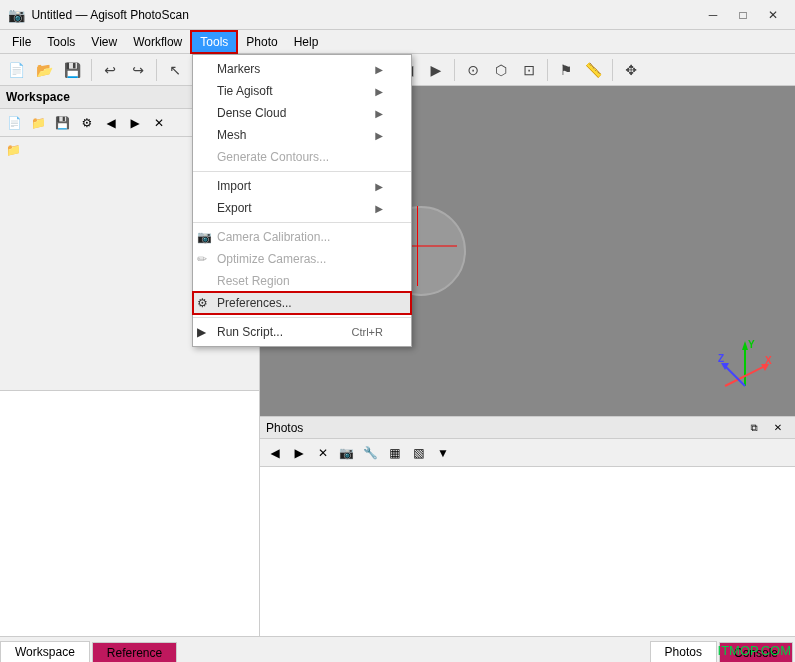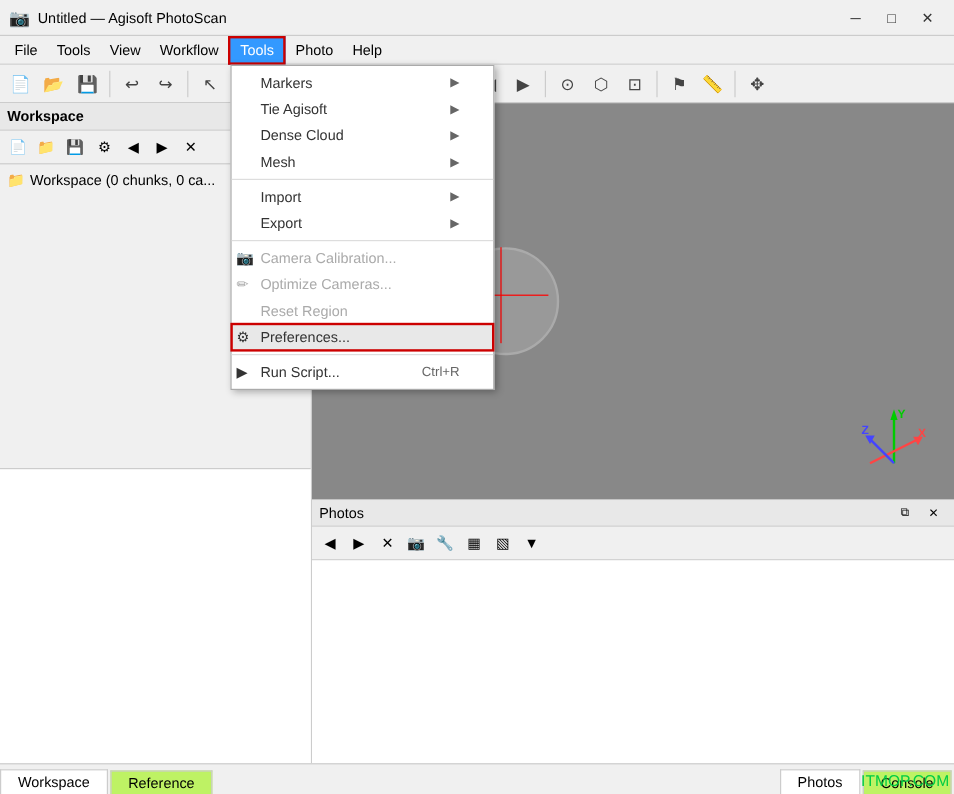--- a/index.html
+++ b/index.html
@@ -241,21 +241,21 @@
       align-items: flex-end;
       border-top: 1px solid #ccc;
       position: relative;
     }
     .bottom-tab {
       padding: 3px 14px;
       font-size: 12px;
       cursor: pointer;
       border: 1px solid #ccc;
       border-bottom: none;
-      background: #bef264;
+      background: #be185d;
       margin-right: 2px;
       position: relative;
       top: 1px;
     }
     .bottom-tab.active {
       background: white;
       border-bottom: 1px solid white;
     }
     #bottom-right-tabs {
       display: flex;
@@ -403,21 +403,20 @@
       <button class="ws-btn">📁</button>
       <button class="ws-btn">💾</button>
       <button class="ws-btn">⚙</button>
       <button class="ws-btn">◀</button>
       <button class="ws-btn">▶</button>
       <button class="ws-btn">✕</button>
     </div>
     <div id="workspace-content">
       <div id="workspace-item">
         <span>📁</span>
-        <span>Workspace (0 chunks, 0 ca...</span>
       </div>
     </div>
     <div id="left-panel-bottom"></div>
   </div>
 
   <div id="right-panel">
 
     <div id="viewport">
       <div class="viewport-circle"></div>
       <div class="viewport-crosshair-h"></div>
@@ -489,20 +488,23 @@
     <div class="dropdown-item">
       <span>Dense Cloud</span>
       <span class="dropdown-arrow">▶</span>
     </div>
 
     <div class="dropdown-item">
       <span>Mesh</span>
       <span class="dropdown-arrow">▶</span>
     </div>
 
+    <div class="dropdown-item disabled">
+      <span>Generate Contours...</span>
+    </div>
     <div class="dropdown-separator"></div>
 
     <div class="dropdown-item">
       <span>Import</span>
       <span class="dropdown-arrow">▶</span>
     </div>
 
     <div class="dropdown-item">
       <span>Export</span>
       <span class="dropdown-arrow">▶</span>

